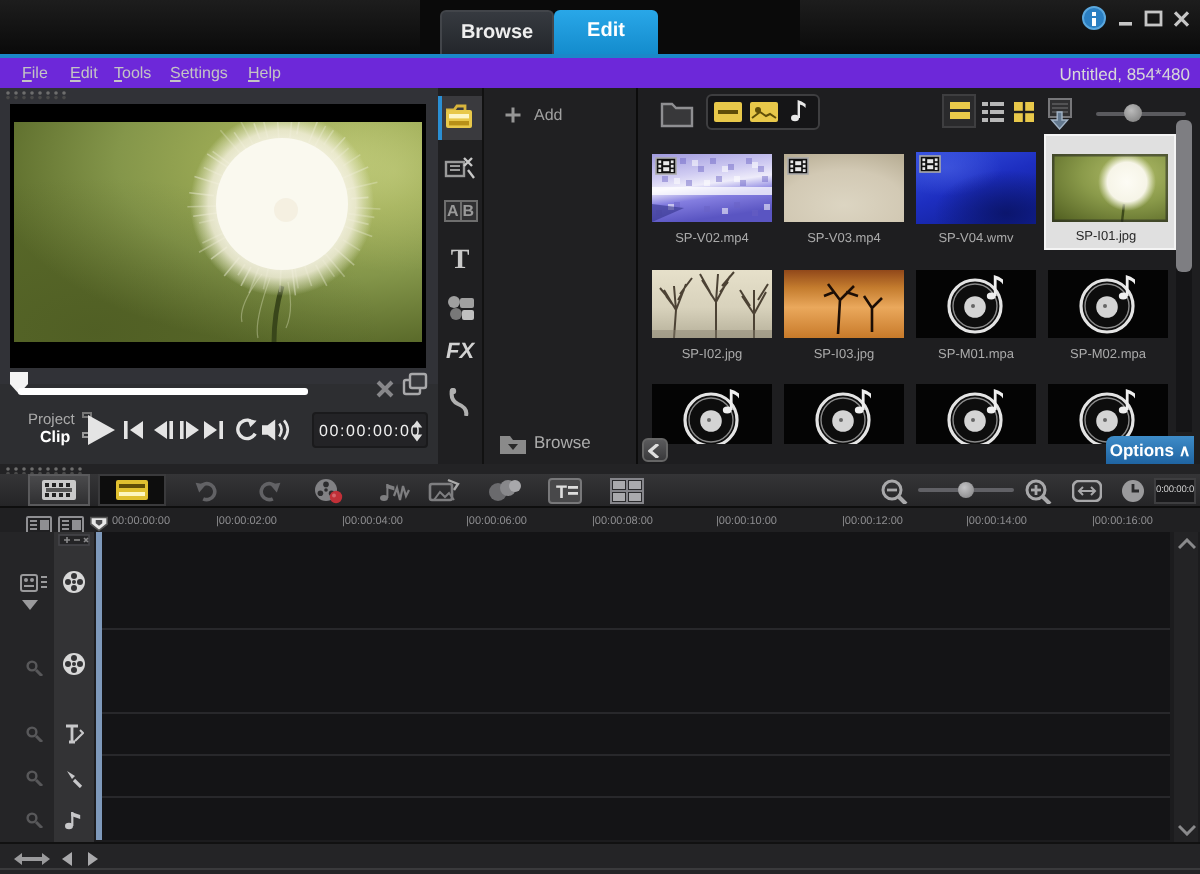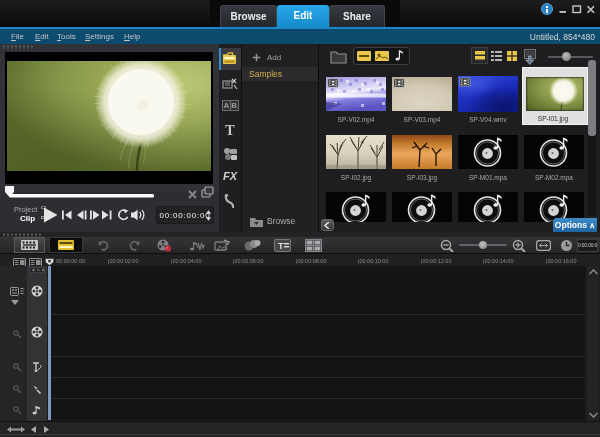--- a/index.html
+++ b/index.html
@@ -8,35 +8,34 @@
 .sep{left:50px;width:535px;height:1px;background:#28282b}
 .gh{opacity:0.9}
 </style></head>
 <body>
 
 <div class="a" style="left:0;top:0;width:600px;height:27px;background:linear-gradient(#1d1d1d,#0a0a0a)">
 
   <div class="a" style="left:210px;top:0;width:190px;height:27px;background:#0a0a0a"></div>
   <div class="a" style="left:220px;top:5px;width:57px;height:22px;background:linear-gradient(#363a40,#23262b);border:1px solid #42454a;border-bottom:none;border-radius:3px 3px 0 0;color:#eee;font-size:10px;font-weight:700;text-align:center;line-height:21px">Browse</div>
   <div class="a" style="left:277px;top:5px;width:52px;height:22px;background:linear-gradient(#29a7e8,#148ccd);border-radius:3px 3px 0 0;color:#fff;font-size:10px;font-weight:700;text-align:center;line-height:21px">Edit</div>
-  <div class="a" style="left:329px;top:5px;width:56px;height:22px;background:linear-gradient(#363a40,#23262b);border:1px solid #42454a;border-bottom:none;border-radius:3px 3px 0 0;color:#eee;font-size:10px;font-weight:700;text-align:center;line-height:21px">Share</div>
 
   <svg class="a" style="left:540px;top:2px" width="58" height="16" viewBox="0 0 58 16">
     <circle cx="7" cy="7" r="5.5" fill="#2b7fc2"></circle>
       <circle cx="7" cy="7" r="5.5" fill="none" stroke="#5aa7dd" stroke-width="1"></circle>
     <rect x="6" y="4" width="2" height="2" fill="#fff"></rect>
       <rect x="6" y="7" width="2" height="4" fill="#fff"></rect>
     <rect x="19.5" y="9" width="6.5" height="1.8" fill="#c6c6c6"></rect>
     <rect x="33" y="4" width="7.5" height="6.5" fill="none" stroke="#c6c6c6" stroke-width="1.4"></rect>
     <path d="M47.5 4.2 l6.5 6.6 M54 4.2 l-6.5 6.6" stroke="#c6c6c6" stroke-width="1.6"></path>
   </svg>
 </div>
 <div class="a" style="left:0;top:27px;width:600px;height:2px;background:#1b87c9"></div>
 
-<div class="a" style="left:0;top:29px;width:600px;height:15px;background:#0c4a6e;color:#c4c4c4;font-size:8px">
+<div class="a" style="left:0;top:29px;width:600px;height:15px;background:#6d28d9;color:#c4c4c4;font-size:8px">
   <span class="a" style="left:11px;top:3px"><u>F</u>ile</span>
   <span class="a" style="left:35px;top:3px"><u>E</u>dit</span>
   <span class="a" style="left:57px;top:3px"><u>T</u>ools</span>
   <span class="a" style="left:85px;top:3px"><u>S</u>ettings</span>
   <span class="a" style="left:124px;top:3px"><u>H</u>elp</span>
   <span class="a" style="right:5px;top:3px;color:#d8d8d8;font-size:8.5px">Untitled, 854*480</span>
 </div>
 
 <div class="a" style="left:0;top:44px;width:600px;height:188px;background:#2d2e31"></div>
 
@@ -227,21 +226,20 @@
       <path d="M2 1 q-1 5 3 7 q5 2 4 6" fill="none" stroke="#b0b0b0" stroke-width="2"></path>
       <circle cx="2.5" cy="1.5" r="1.6" fill="#b0b0b0"></circle>
     </svg>
 </div>
 
 <div class="a" style="left:241px;top:44px;width:77px;height:188px;background:#202022;border-left:1px solid #111">
   <svg class="a" style="left:10px;top:9px" width="9" height="9" viewBox="0 0 12 12">
       <path d="M5 1 h2 v4 h4 v2 h-4 v4 h-2 v-4 h-4 v-2 h4 z" fill="#969696"></path>
     </svg>
   <span class="a" style="left:25px;top:9px;font-size:8px;color:#a0a0a0">Add</span>
-  <div class="a" style="left:0px;top:23px;width:77px;height:14px;background:#2b2b2d;color:#ccae52;font-size:8.5px;line-height:14px"><span style="margin-left:7px">Samples</span></div>
   <svg class="a" style="left:8px;top:172px" width="13" height="11" viewBox="0 0 13 11">
       <path d="M0 2 h5 l1.5 2 h6.5 v7 h-13 z" fill="#8a8a8a"></path>
       <path d="M4 6 l2.5 3 l2.5 -3 z" fill="#2a2a2a"></path>
     </svg>
   <span class="a" style="left:25px;top:172px;font-size:8.5px;color:#acacac">Browse</span>
 </div>
 
 <div class="a" style="left:318px;top:44px;width:282px;height:188px;background:#1e1e20;border-left:1px solid #0c0c0c">
 
   <svg class="a" style="left:11px;top:5px" width="17" height="15" viewBox="0 0 17 15">

